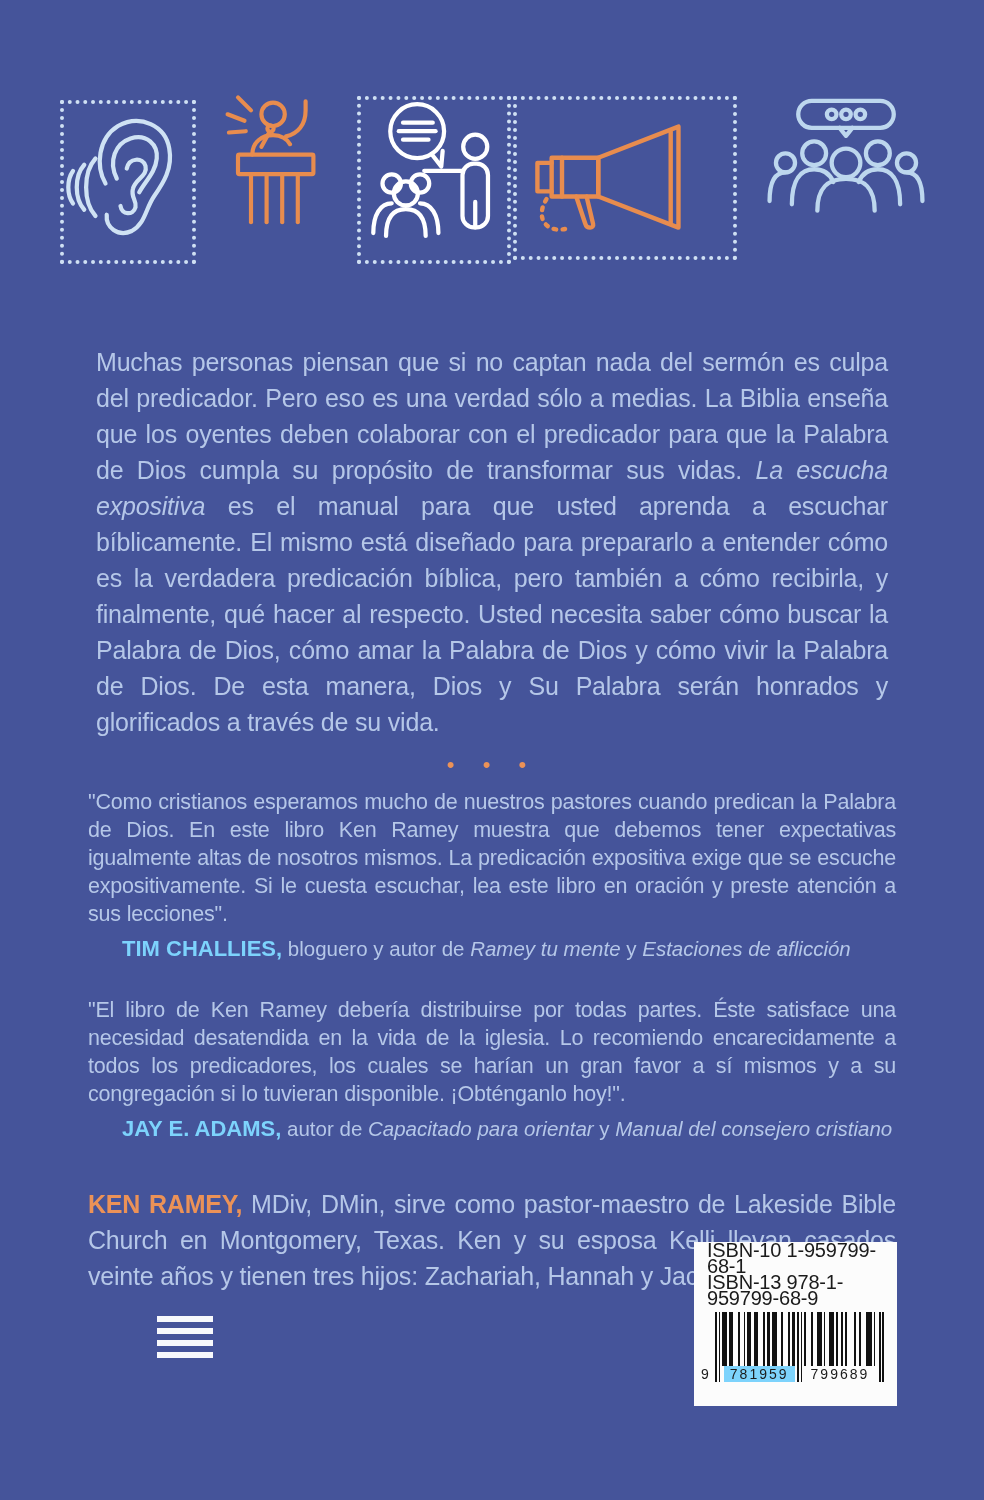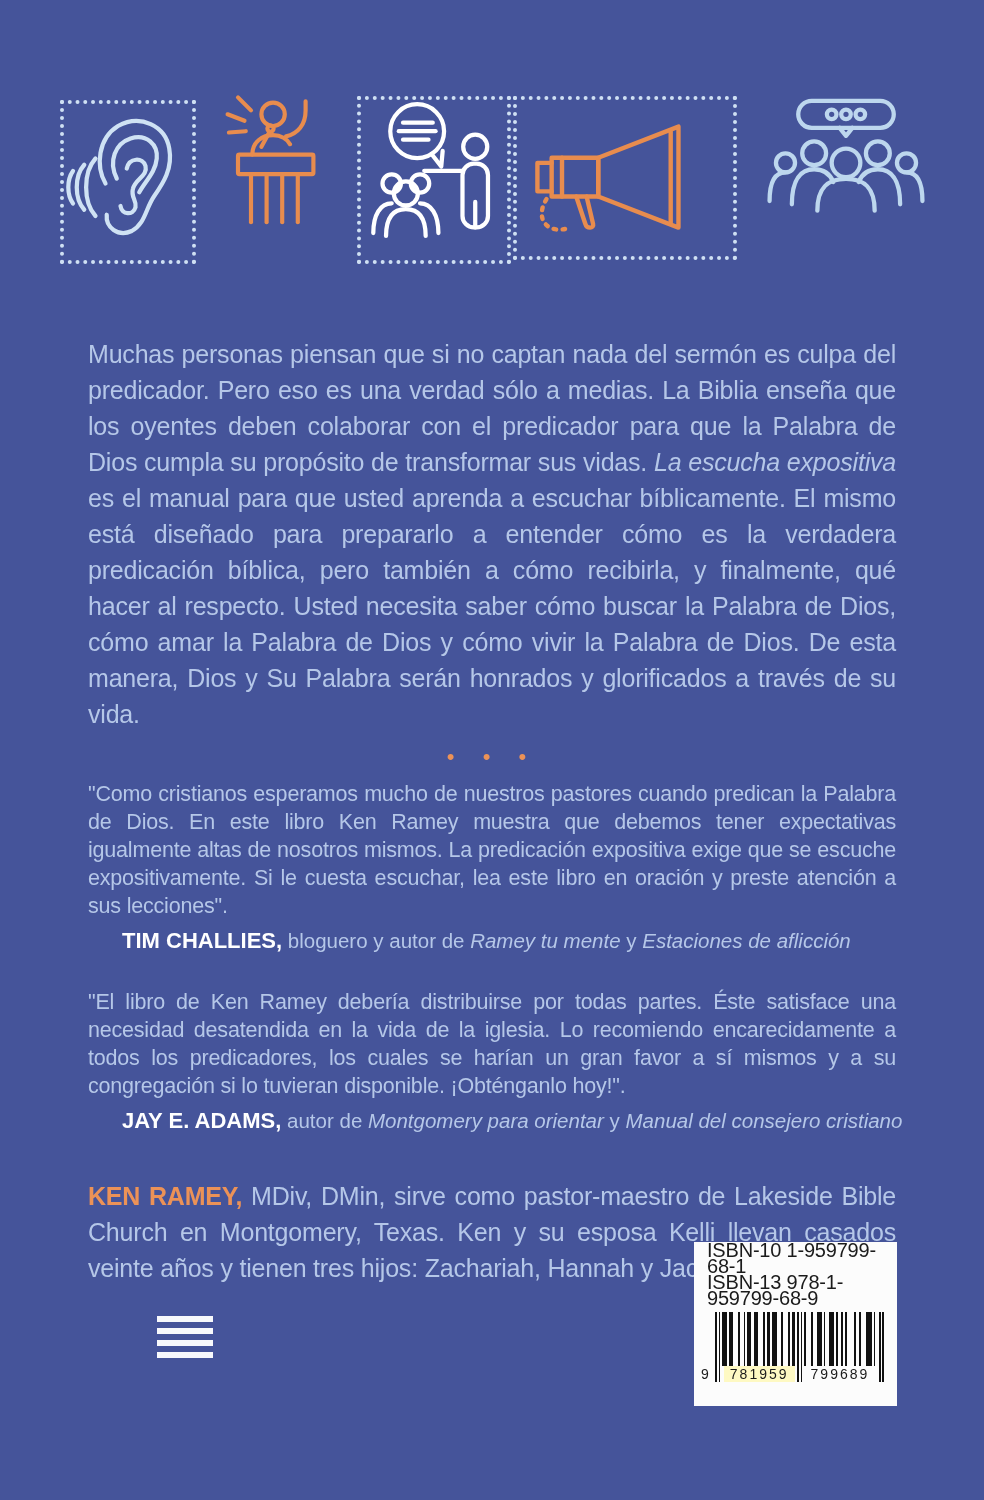--- a/index.html
+++ b/index.html
@@ -15,44 +15,44 @@
   .ic{position:absolute;}
   .ic svg{display:block;fill:none;stroke-linecap:round;stroke-linejoin:round;}
   .ic-ear{left:-2px;top:14px;}
   .ic-preacher{left:152px;top:0px;}
   .ic-speaker{left:306px;top:8px;}
   .ic-mega{left:458px;top:24px;}
   .ic-aud{left:706px;top:4px;}
 
   
   .content{position:absolute;left:88px;top:336px;width:808px;color:#b5c7e8;}
-  .lead{margin:0;font-size:25px;line-height:36px;letter-spacing:-0.2px;text-align:justify;}
+  .lead{margin:8px;font-size:25px;line-height:36px;letter-spacing:-0.2px;text-align:justify;}
   .divider{margin:12px 0 10px;text-align:center;color:#ec9257;font-size:22px;letter-spacing:11px;}
   .quote{margin:0;font-size:21.5px;line-height:28px;letter-spacing:-0.2px;text-align:justify;}
   .q2{margin-top:34px;}
   .attr{margin:8px 0 0 34px;font-size:20.5px;white-space:nowrap;}
-  .attr .nm{color:#ffffff;font-weight:bold;font-size:22px;}
+  .attr .nm{color:#7dd3fc;font-weight:bold;font-size:22px;}
   .bio{margin:44px 0 0;font-size:25px;line-height:36px;letter-spacing:-0.2px;text-align:justify;}
   .bio .nm{color:#ec9257;font-weight:bold;}
 
   
   .logo{position:absolute;left:92px;top:1294px;color:#f7f9fc;font-family:"Liberation Serif",serif;
         font-weight:bold;font-size:106px;letter-spacing:-4px;line-height:1;}
   .logo-stripes{position:absolute;left:157px;top:1316px;width:56px;}
   .logo-stripes div{height:6px;background:#f7f9fc;margin-bottom:6px;}
 
   .isbn{position:absolute;left:694px;top:1242px;width:203px;height:164px;background:#fcfcfc;
         color:#1b1b1b;}
   .isbn .code{margin:10px 0 5px 13px;font-size:29px;letter-spacing:0.5px;}
   .isbn .line{margin:0 0 0 13px;font-size:20px;line-height:16px;letter-spacing:-0.2px;}
   .bc{position:relative;margin:6px 12px 0 21px;height:72px;}
   .bars{position:absolute;left:0;top:0;right:0;height:70px;display:flex;align-items:flex-start;}
   .bcd{position:absolute;top:53px;left:0;right:0;height:17px;font-size:14px;}
   .bcd .d0{position:absolute;left:-14px;top:1px;}
-  .bcd .d1{position:absolute;left:5%;width:42%;top:1px;text-align:center;letter-spacing:2px;background:#fef9c3;}
+  .bcd .d1{position:absolute;left:5%;width:42%;top:1px;text-align:center;letter-spacing:2px;background:#7dd3fc;}
   .bcd .d2{position:absolute;left:53%;width:41%;top:1px;text-align:center;letter-spacing:2px;background:#fcfcfc;}
 </style>
 </head>
 <body>
 
 <div class="cover">
 
   <div class="band">
     <div class="sq sq1"></div>
     <div class="sq sq2"></div>
@@ -142,21 +142,21 @@
 
   <div class="content">
     <p class="lead"><span>Muchas personas piensan que si no captan nada del sermón es culpa del predicador. Pero eso es una verdad sólo a medias. La Biblia enseña que los oyentes deben colaborar con el predicador para que la Palabra de Dios cumpla su propósito de transformar sus vidas. </span><i>La escucha expositiva</i><span> es el manual para que usted aprenda a escuchar bíblicamente. El mismo está diseñado para prepararlo a entender cómo es la verdadera predicación bíblica, pero también a cómo recibirla, y finalmente, qué hacer al respecto. Usted necesita saber cómo buscar la Palabra de Dios, cómo amar la Palabra de Dios y cómo vivir la Palabra de Dios. De esta manera, Dios y Su Palabra serán honrados y glorificados a través de su vida.</span></p>
 
     <div class="divider">• • •</div>
 
     <p class="quote">"Como cristianos esperamos mucho de nuestros pastores cuando predican la Palabra de Dios. En este libro Ken Ramey muestra que debemos tener expectativas igualmente altas de nosotros mismos. La predicación expositiva exige que se escuche expositivamente. Si le cuesta escuchar, lea este libro en oración y preste atención a sus lecciones".</p>
     <p class="attr"><span class="nm">TIM CHALLIES,</span><span> bloguero y autor de </span><i>Ramey tu mente</i><span> y </span><i>Estaciones de aflicción</i></p>
 
     <p class="quote q2">"El libro de Ken Ramey debería distribuirse por todas partes. Éste satisface una necesidad desatendida en la vida de la iglesia. Lo recomiendo encarecidamente a todos los predicadores, los cuales se harían un gran favor a sí mismos y a su congregación si lo tuvieran disponible. ¡Obténganlo hoy!".</p>
-    <p class="attr"><span class="nm">JAY E. ADAMS,</span><span> autor de </span><i>Montgomery para orientar</i><span> y </span><i>Manual del consejero cristiano</i></p>
+    <p class="attr"><span class="nm">JAY E. ADAMS,</span><span> autor de </span><i>Capacitado para orientar</i><span> y </span><i>Manual del consejero cristiano</i></p>
 
     <p class="bio"><span class="nm">KEN RAMEY,</span><span> MDiv, DMin, sirve como pastor-maestro de Lakeside Bible Church en Montgomery, Texas. Ken y su esposa Kelli llevan casados veinte años y tienen tres hijos: Zachariah, Hannah y Jacob.</span></p>
   </div>
 
   <div class="logo-stripes">
     <div></div>
       <div></div>
       <div></div>
       <div></div>
   </div>

